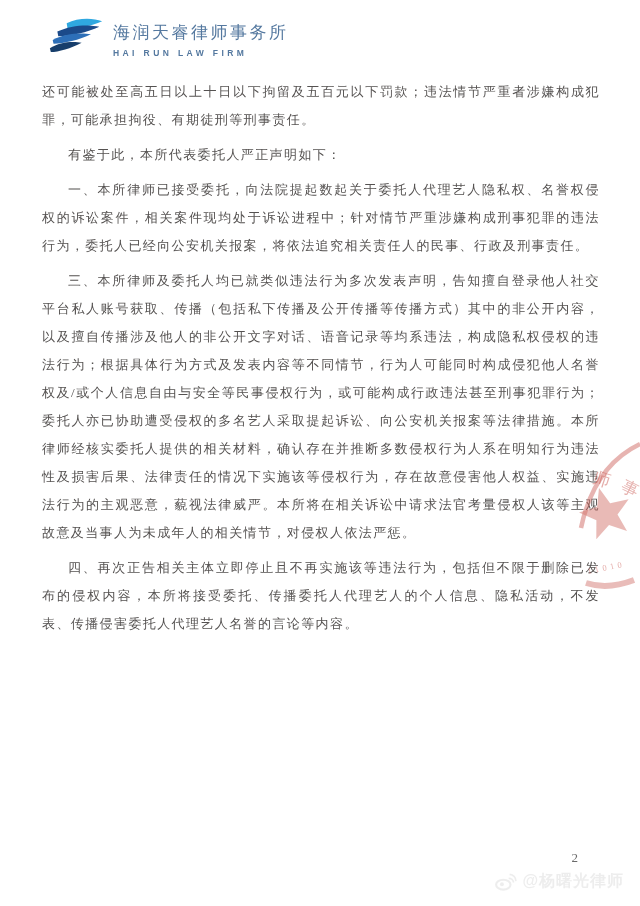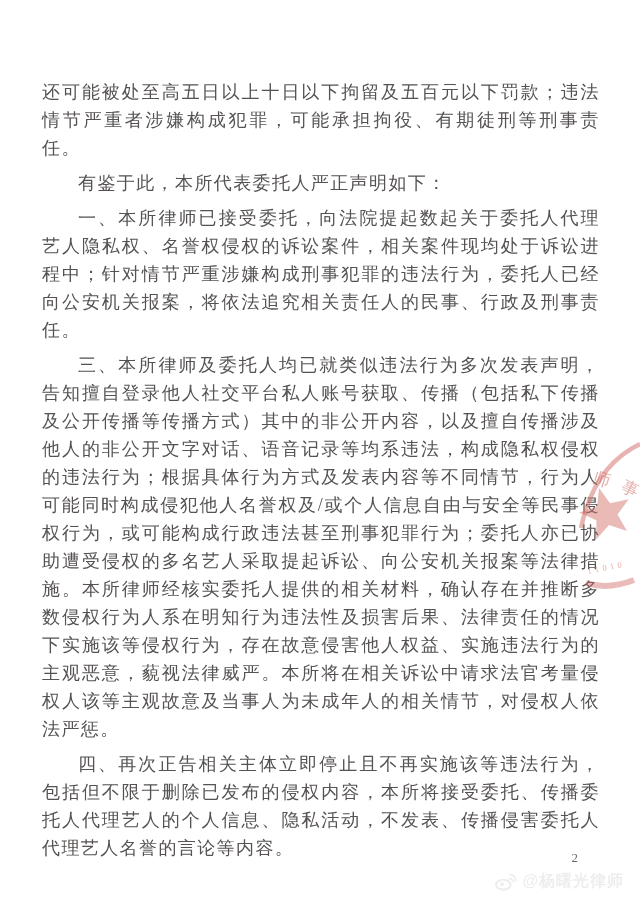--- a/index.html
+++ b/index.html
@@ -12,21 +12,21 @@
   .brand{display:flex;align-items:center;gap:9px;}
   .logo{width:56px;height:46px;flex:none;}
   .brand-text{display:flex;flex-direction:column;}
   .brand-cn{font-family:"Liberation Sans","DejaVu Sans",sans-serif;font-size:17px;letter-spacing:2.5px;color:#54789f;}
   .brand-en{font-family:"Liberation Sans","DejaVu Sans",sans-serif;font-size:8.5px;font-weight:bold;letter-spacing:3.4px;color:#54789f;margin-top:4px;}
   .addresses{display:flex;gap:13px;margin-top:7px;font-family:"Liberation Sans","DejaVu Sans",sans-serif;font-size:7.5px;line-height:11px;color:#3a6ea8;}
   .addr-col{text-align:right;}
   
   .doc-body{
     position:absolute;left:42px;top:78px;width:558px;
-    color:#555251;font-size:18px;line-height:28px;letter-spacing:1.4px;
+    color:#555251;font-size:13px;line-height:28px;letter-spacing:1.4px;
     text-align:justify;text-justify:inter-character;
   }
   .doc-body p{margin:0 0 7px 0;}
   .doc-body p.indent{text-indent:2em;}
   
   .page-number{position:absolute;right:62px;top:850px;font-size:13px;color:#6a6a6a;}
   
   .seal{position:absolute;right:0;top:436px;width:62px;height:200px;overflow:hidden;pointer-events:none;}
   .seal svg{position:absolute;left:0;top:0;}
   
@@ -36,20 +36,32 @@
     font-size:16px;font-weight:bold;letter-spacing:1px;
   }
   .watermark svg{width:22px;height:18px;}
 </style>
 </head>
 <body>
 
 <div class="page">
 
   <header class="letterhead">
+    <div class="brand">
+      <svg class="logo" viewBox="0 0 60 48" aria-hidden="true">
+        <path d="M20 7 C32 1 48 1 58 5 C46 10 32 13 21 13 Z" fill="#2fa8e0"></path>
+        <path d="M10 16 C24 9 44 8 55 11 C42 17 25 21 11 21 Z" fill="#1b4a8a"></path>
+        <path d="M5 25 C18 18 35 17 46 19 C34 25 17 29 6 29 Z" fill="#2d6fb8"></path>
+        <path d="M2 34 C12 27 27 26 36 28 C25 34 11 38 3 38 Z" fill="#173e6b"></path>
+      </svg>
+      <div class="brand-text">
+        <div class="brand-cn">海润天睿律师事务所</div>
+        <div class="brand-en">HAI RUN LAW FIRM</div>
+      </div>
+    </div>
   </header>
 
   <main class="doc-body">
 
   <p>还可能被处至高五日以上十日以下拘留及五百元以下罚款；违法情节严重者涉嫌构成犯罪，可能承担拘役、有期徒刑等刑事责任。</p>
       <p class="indent">有鉴于此，本所代表委托人严正声明如下：</p>
       <p class="indent">一、本所律师已接受委托，向法院提起数起关于委托人代理艺人隐私权、名誉权侵权的诉讼案件，相关案件现均处于诉讼进程中；针对情节严重涉嫌构成刑事犯罪的违法行为，委托人已经向公安机关报案，将依法追究相关责任人的民事、行政及刑事责任。</p>
       <p class="indent">三、本所律师及委托人均已就类似违法行为多次发表声明，告知擅自登录他人社交平台私人账号获取、传播（包括私下传播及公开传播等传播方式）其中的非公开内容，以及擅自传播涉及他人的非公开文字对话、语音记录等均系违法，构成隐私权侵权的违法行为；根据具体行为方式及发表内容等不同情节，行为人可能同时构成侵犯他人名誉权及/或个人信息自由与安全等民事侵权行为，或可能构成行政违法甚至刑事犯罪行为；委托人亦已协助遭受侵权的多名艺人采取提起诉讼、向公安机关报案等法律措施。本所律师经核实委托人提供的相关材料，确认存在并推断多数侵权行为人系在明知行为违法性及损害后果、法律责任的情况下实施该等侵权行为，存在故意侵害他人权益、实施违法行为的主观恶意，藐视法律威严。本所将在相关诉讼中请求法官考量侵权人该等主观故意及当事人为未成年人的相关情节，对侵权人依法严惩。</p>
       <p class="indent">四、再次正告相关主体立即停止且不再实施该等违法行为，包括但不限于删除已发布的侵权内容，本所将接受委托、传播委托人代理艺人的个人信息、隐私活动，不发表、传播侵害委托人代理艺人名誉的言论等内容。</p>
     </main>

